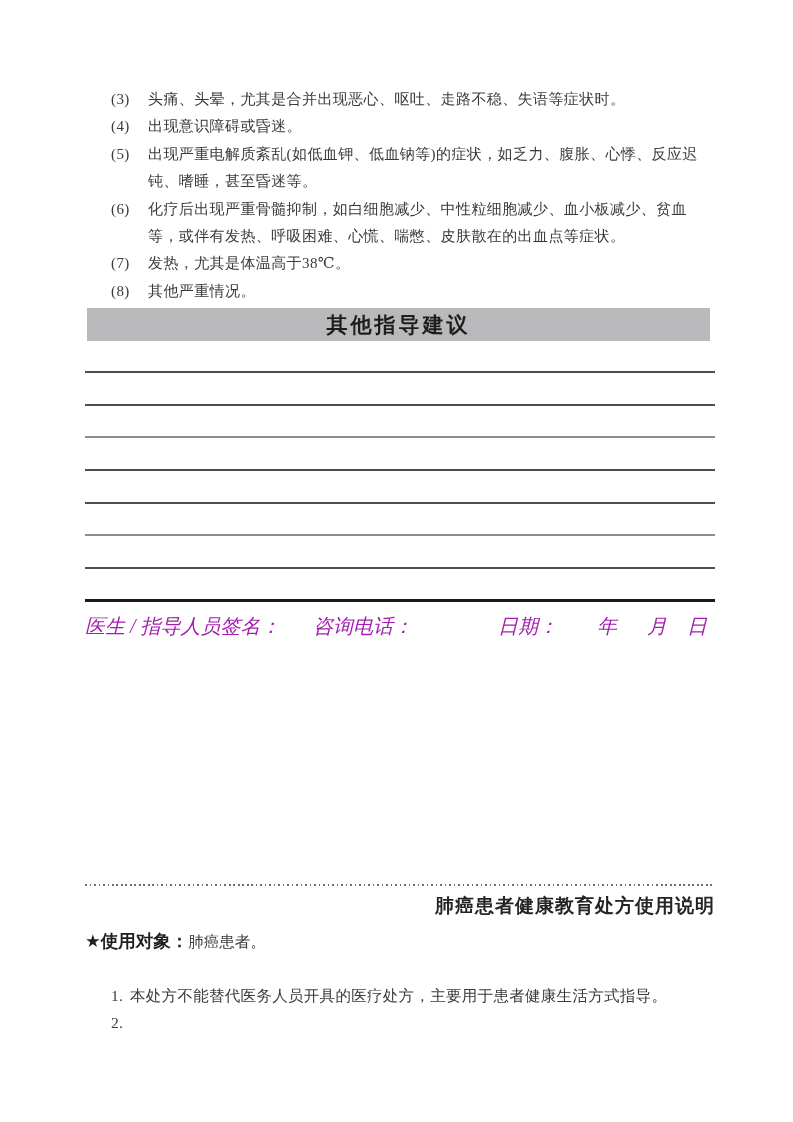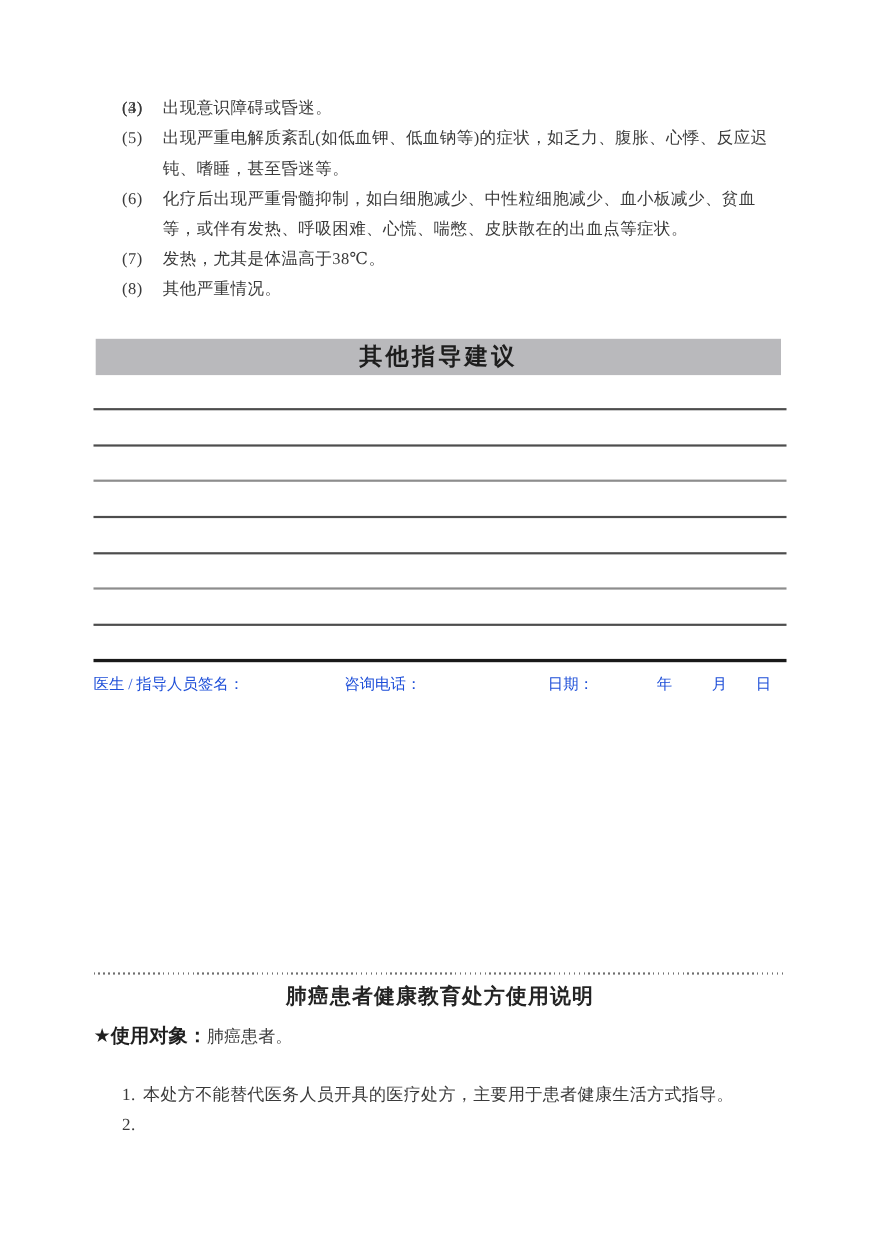--- a/index.html
+++ b/index.html
@@ -26,33 +26,33 @@
     font-family:Liberation Sans, sans-serif;
     font-weight:bold; font-size:21px; letter-spacing:3px; color:#1d1d1d; }
 
   
   .write-lines { position:absolute; top:371px; left:0; width:630px; }
   .rule { height:0; border-top:2px solid #4d4d4d; margin-bottom:30.7px; }
   .rule-light { border-top-color:#8d8d8d; }
   .thick-rule { position:absolute; top:599px; left:0; width:630px; height:0; border-top:3.5px solid #1a1a1a; }
 
   
-  .sig-row { position:absolute; top:613px; left:0; width:630px; height:26px; font-size:14px; color:#1d4ed8; }
+  .sig-row { position:absolute; top:613px; left:0; width:630px; height:26px; font-size:20px; color:#a21caf;font-style:italic; }
   .sig-row span { position:absolute; white-space:nowrap; }
   .sig-doctor { left:0; }
   .sig-phone  { left:228px; }
   .sig-date   { left:413px; }
   .sig-year   { left:512px; }
   .sig-month  { left:562px; }
   .sig-day    { left:602px; }
 
   
   .dotted-divider { position:absolute; top:884px; left:0; width:630px; height:2px;
     background:repeating-linear-gradient(90deg,#6f6f6f 0 1.5px, transparent 1.5px 4.5px); }
-  .usage-title { position:absolute; top:893px; left:0; width:630px; text-align:center;
+  .usage-title { position:absolute; top:893px; left:0; width:630px; text-align:right;
     font-weight:bold; font-size:19px; letter-spacing:1px; color:#242424; }
   .star-line { position:absolute; left:0; width:630px; white-space:nowrap; }
   .target-line { top:929px; }
   .method-line { top:956px; }
   .star-label { font-family:"Liberation Sans","DejaVu Sans",sans-serif; font-weight:bold;
     font-size:17.5px; color:#1f1f1f; }
   .star-value { font-size:15.5px; color:#3a3a3a; }
   .method-list { position:absolute; top:982px; left:0; width:630px; margin:0; padding:0; list-style:none;
     font-size:15.5px; line-height:27px; letter-spacing:0.3px; }
   .method-list li { position:relative; padding-left:45px; }
@@ -60,20 +60,21 @@
 </style>
 </head>
 <body>
 
 <div class="page">
   <div class="content">
 
     <ol class="warning-list">
       <li>
         <span class="marker">(3)</span>
+        <span>头痛、头晕，尤其是合并出现恶心、呕吐、走路不稳、失语等症状时。</span>
       </li>
       <li>
         <span class="marker">(4)</span>
         <span>出现意识障碍或昏迷。</span>
       </li>
       <li>
         <span class="marker">(5)</span>
         <span>出现严重电解质紊乱(如低血钾、低血钠等)的症状，如乏力、腹胀、心悸、反应迟钝、嗜睡，甚至昏迷等。</span>
       </li>
       <li>

